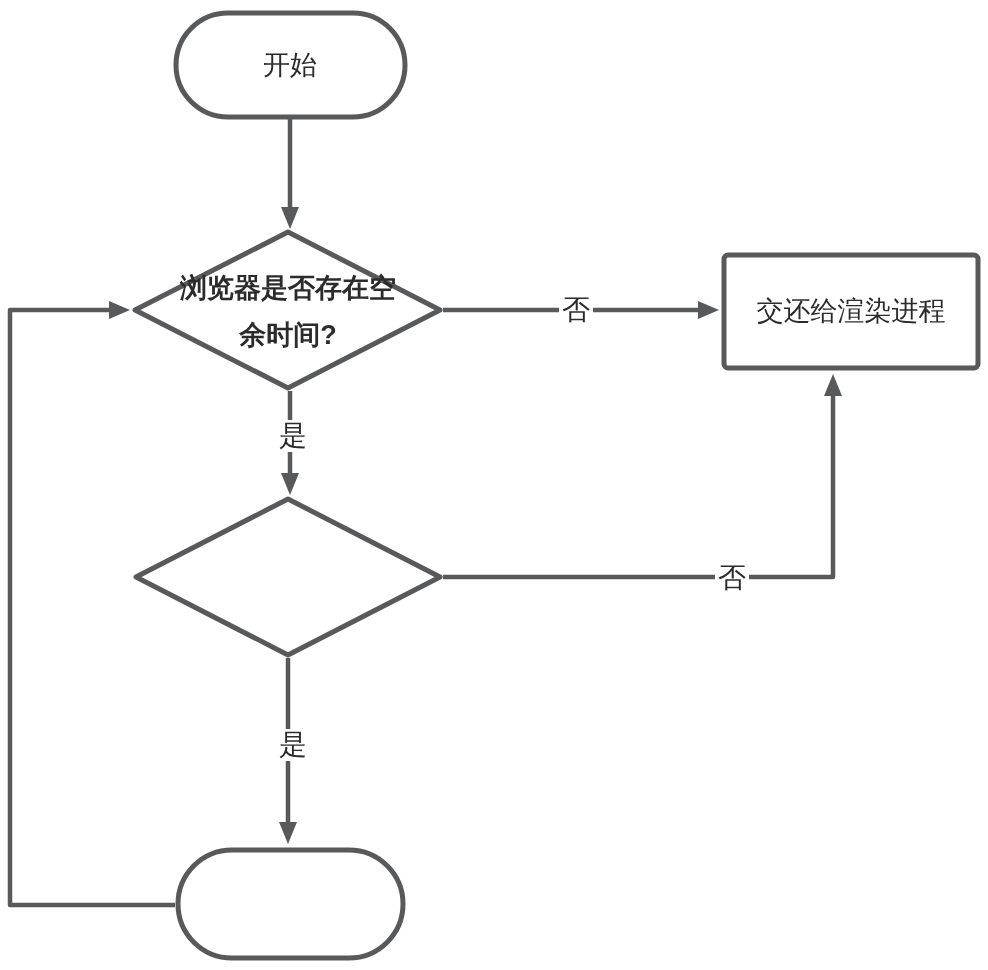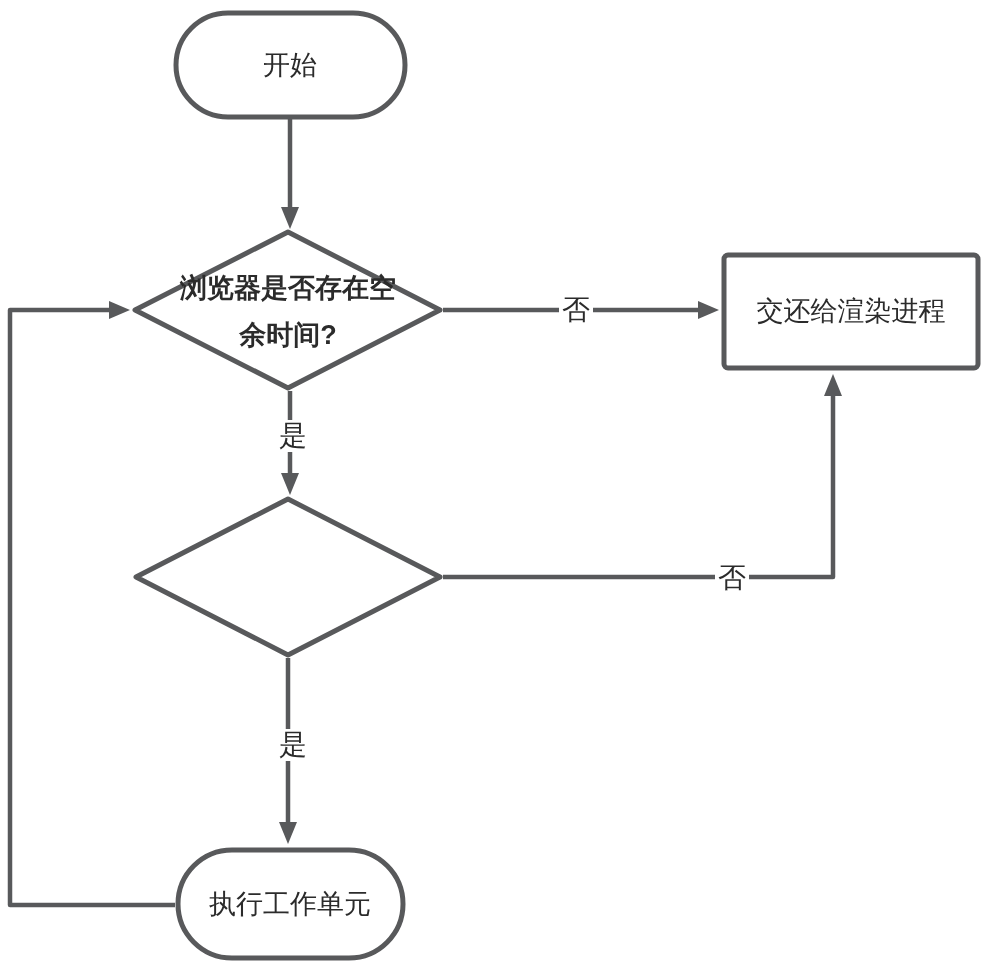--- a/index.html
+++ b/index.html
@@ -113,21 +113,20 @@
     <rect class="node-shape" x="178" y="850" width="225" height="108" rx="54" ry="54"></rect>
   </svg>
 
   <div class="label" style="left:290px; top:65px;">开始</div>
 
   <div class="label wrap" style="left:288px; top:312px;font-weight:bold;">浏览器是否存在空余时间?</div>
 
   <div class="label" style="left:851px; top:311px;">交还给渲染进程</div>
 
 
-  <div class="label" style="left:290px; top:904px;">执行工作单元</div>
 
   <div class="edge-label" style="left:576px; top:310px;">否</div>
 
   <div class="edge-label" style="left:293px; top:436px;">是</div>
 
   <div class="edge-label" style="left:732px; top:578px;">否</div>
 
   <div class="edge-label" style="left:293px; top:745px;">是</div>
 
 </div>

